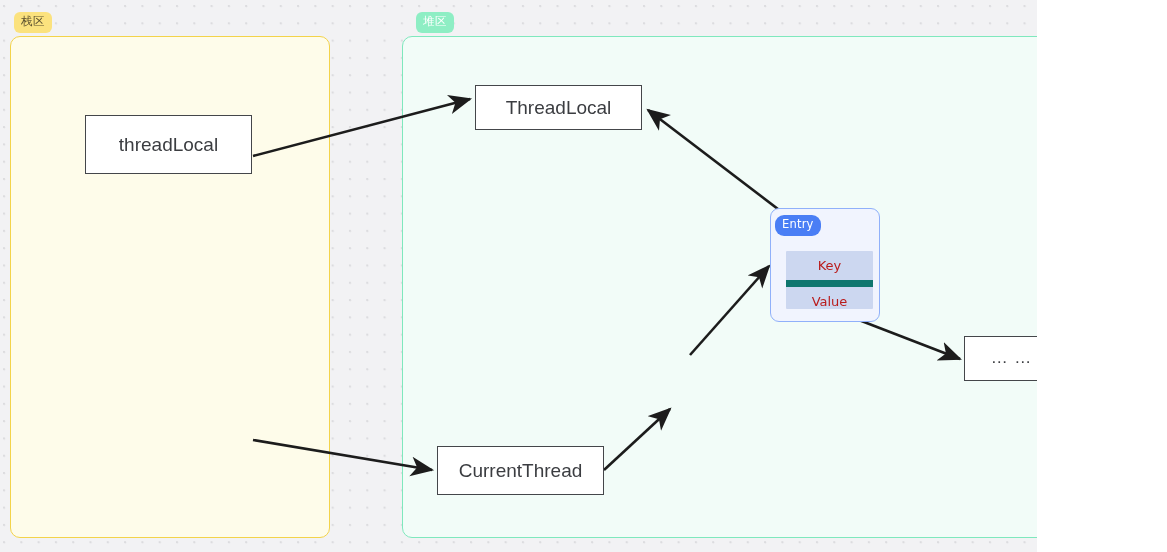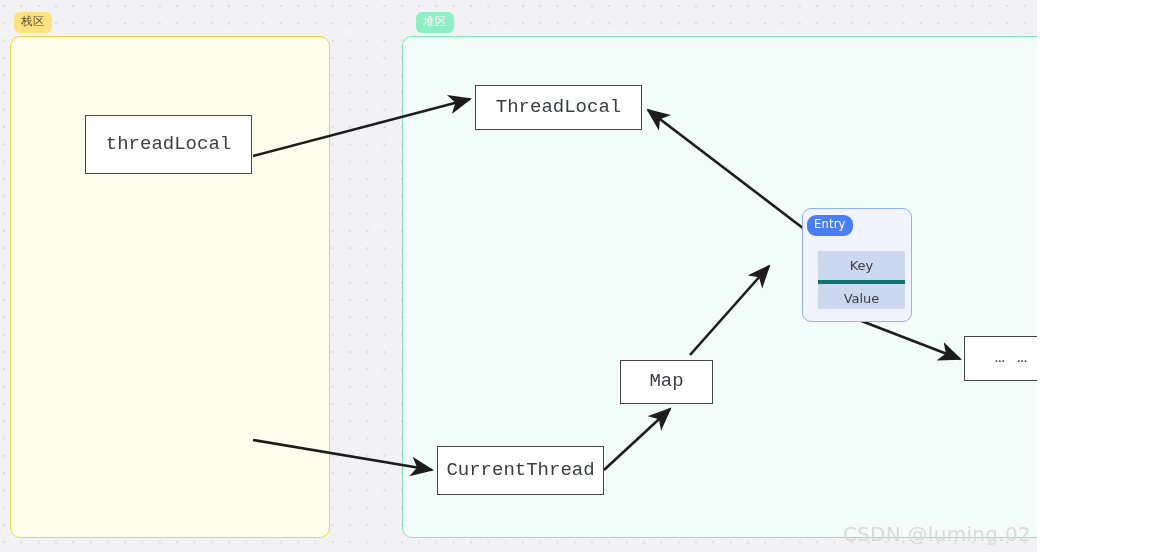--- a/index.html
+++ b/index.html
@@ -70,21 +70,21 @@
     position: absolute;
     box-sizing: border-box;
     background: #ffffff;
     border: 1.8px solid #44464a;
     display: flex;
     align-items: center;
     justify-content: center;
     text-align: left;
     color: #3b3d41;
     font-size: 19px;
-    font-family: Liberation Mono, monospace;
+    font-family: Liberation Sans, sans-serif;
     font-weight: 400;
     line-height: 1.35;
     white-space: pre-line;
   }
   .node-threadlocal-stack { left: 85px;  top: 115px; width: 167px; height: 59px; }
   .node-currentthread-stack { left: 85px; top: 383px; width: 167px; height: 103px; font-size: 19px; }
   .node-threadlocal-heap { left: 475px; top: 85px;  width: 167px; height: 45px; }
   .node-map            { left: 620px; top: 360px; width: 93px;  height: 44px; }
   .node-currentthread-heap { left: 437px; top: 446px; width: 167px; height: 49px; }
   .node-ellipsis       { left: 964px; top: 336px; width: 95px;  height: 45px; font-size: 17px; letter-spacing: 1px; }
@@ -93,21 +93,20 @@
   .entry-node {
     position: absolute;
     left: 770px;
     top: 208px;
     width: 110px;
     height: 114px;
     box-sizing: border-box;
     background: #f1f4fe;
     border: 1.5px solid #90b0fa;
     border-radius: 9px;
-    margin-left: 32px;
   }
   .entry-badge {
     position: absolute;
     left: 4px;
     top: 6px;
     background: #4a7ef5;
     color: #ffffff;
     font-size: 11.5px;
     line-height: 1;
     padding: 4px 7px 5px 7px;
@@ -124,24 +123,24 @@
     background: #ccd7f0;
     border-radius: 1px;
     overflow: hidden;
   }
   .entry-cell {
     height: 29px;
     display: flex;
     align-items: center;
     justify-content: center;
     font-size: 13px;
-    color: #404040;
-    font-family: "DejaVu Sans", "Liberation Sans", sans-serif;
-  }
-  .entry-cell + .entry-cell { border-top: 4px solid #0f766e; }
+    color: #b91c1c;
+    font-family: "DejaVu Sans", "Liberation Sans", sans-serif;
+  }
+  .entry-cell + .entry-cell { border-top: 7px solid #0f766e; }
 
   
   #edges {
     position: absolute;
     left: 0;
     top: 0;
     width: 1167px;
     height: 552px;
     pointer-events: none;
   }
@@ -187,29 +186,27 @@
     <line x1="690" y1="355" x2="769" y2="266" stroke="#1c1c1c" stroke-width="2.6" marker-end="url(#ah)"></line>
 
     <line x1="820" y1="305" x2="960" y2="359" stroke="#1c1c1c" stroke-width="2.6" marker-end="url(#ah)"></line>
   </svg>
 
   <div class="node node-threadlocal-stack">threadLocal</div>
 
 
   <div class="node node-threadlocal-heap">ThreadLocal</div>
 
-  <div class="node node-map">Map</div>
 
   <div class="node node-currentthread-heap">CurrentThread</div>
 
   <div class="node node-ellipsis">… …</div>
 
   <div class="entry-node">
     <div class="entry-badge">Entry</div>
     <div class="entry-table">
       <div class="entry-cell">Key</div>
       <div class="entry-cell">Value</div>
     </div>
   </div>
 
-  <div class="watermark">CSDN @luming.02</div>
 
 </div>
 
 </body></html>

